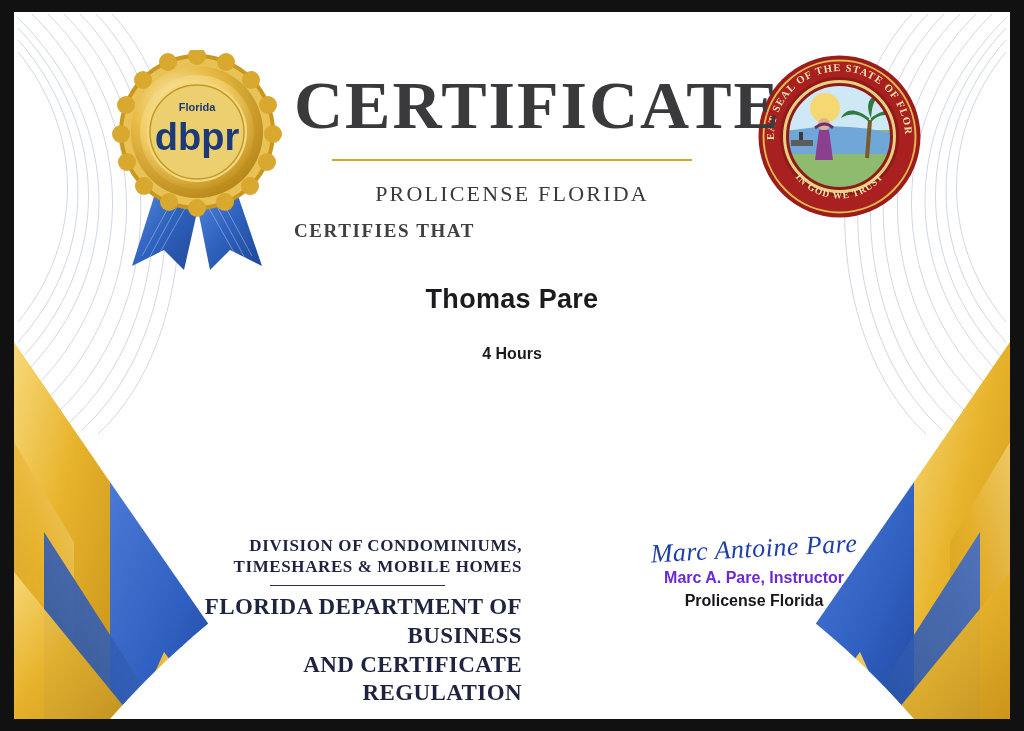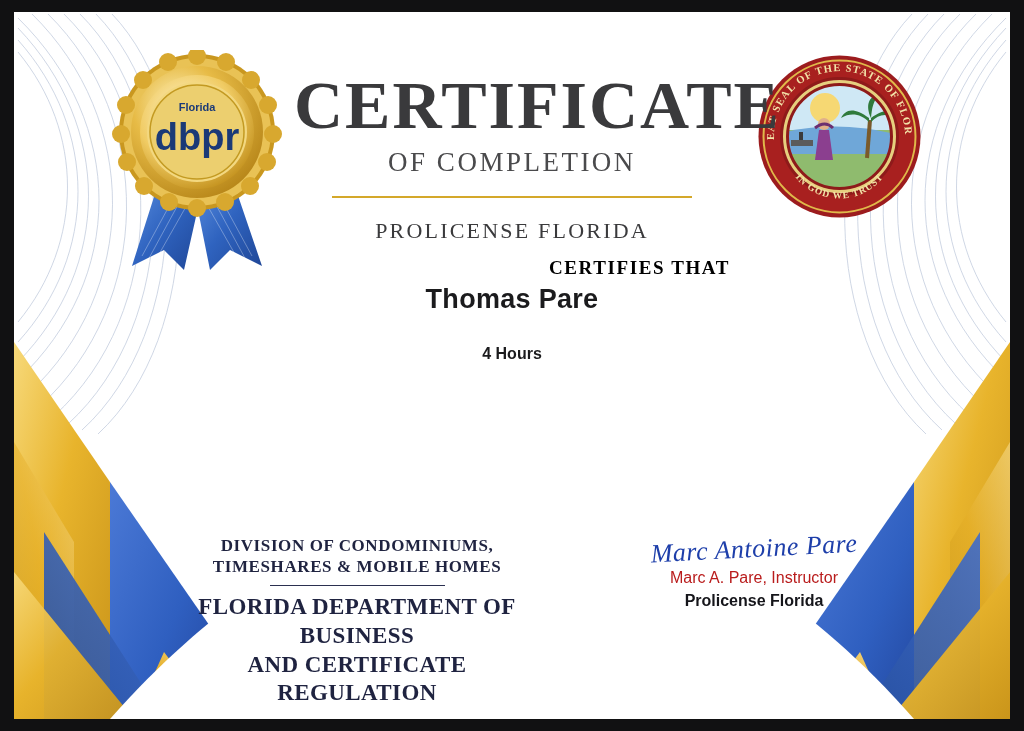--- a/index.html
+++ b/index.html
@@ -101,22 +101,22 @@
     letter-spacing: 2.2px;
     color: #3a3a3c;
     text-align: center;
     margin-top: 20px;
   }
   .certifies {
     font-family: "Liberation Serif", serif;
     font-size: 19px;
     font-weight: bold;
     letter-spacing: 1.6px;
-    color: #000000;
-    text-align: right;
+    color: #404040;
+    text-align: left;
     margin-top: 13px;
   }
 
   
   .body-block {
     position: absolute;
     left: 150px;
     right: 150px;
     top: 272px;
     text-align: center;
@@ -151,21 +151,21 @@
     color: #1b1b1d;
     margin-top: 30px;
   }
 
   
   .footer-left {
     position: absolute;
     left: 178px;
     top: 523px;
     width: 330px;
-    text-align: center;
+    text-align: right;
     color: #1f2340;
   }
   .div-line1 {
     font-family: "Liberation Serif", serif;
     font-weight: bold;
     font-size: 17px;
     letter-spacing: 0.6px;
     line-height: 1.25;
     font-variant: small-caps;
   }
@@ -195,23 +195,23 @@
     font-family: "Liberation Serif", serif;
     font-style: italic;
     font-size: 26px;
     color: #1e3faa;
     letter-spacing: 0.5px;
     transform: rotate(-3deg);
     margin-bottom: 2px;
   }
   .sig-name {
     font-family: "Liberation Sans", sans-serif;
-    font-weight: normal;
+    font-weight: bold;
     font-size: 16px;
-    color: #b91c1c;
+    color: #6d28d9;
     line-height: 1.45;
   }
   .sig-org {
     font-family: "Liberation Sans", sans-serif;
     font-weight: bold;
     font-size: 16px;
     color: #15151a;
     line-height: 1.45;
   }
 
@@ -402,21 +402,20 @@
             <textPath href="#sealTop" startOffset="50%" text-anchor="middle">GREAT SEAL OF THE STATE OF FLORIDA</textPath>
           </text>
           <text font-family="Liberation Serif, serif" font-size="9.5" font-weight="bold" fill="#f3e3a8" letter-spacing="1">
             <textPath href="#sealBot" startOffset="50%" text-anchor="middle">IN GOD WE TRUST</textPath>
           </text>
         </svg>
       </div>
 
       <div class="title-block">
         <div class="cert-title">CERTIFICATE</div>
-        <div class="cert-sub">OF COMPLETION</div>
         <div class="rule"></div>
         <div class="org">PROLICENSE FLORIDA</div>
         <div class="certifies">CERTIFIES THAT</div>
       </div>
     </div>
 
     <div class="body-block">
       <div class="recipient">Thomas Pare</div>
       <div class="hours">4 Hours</div>
     </div>

